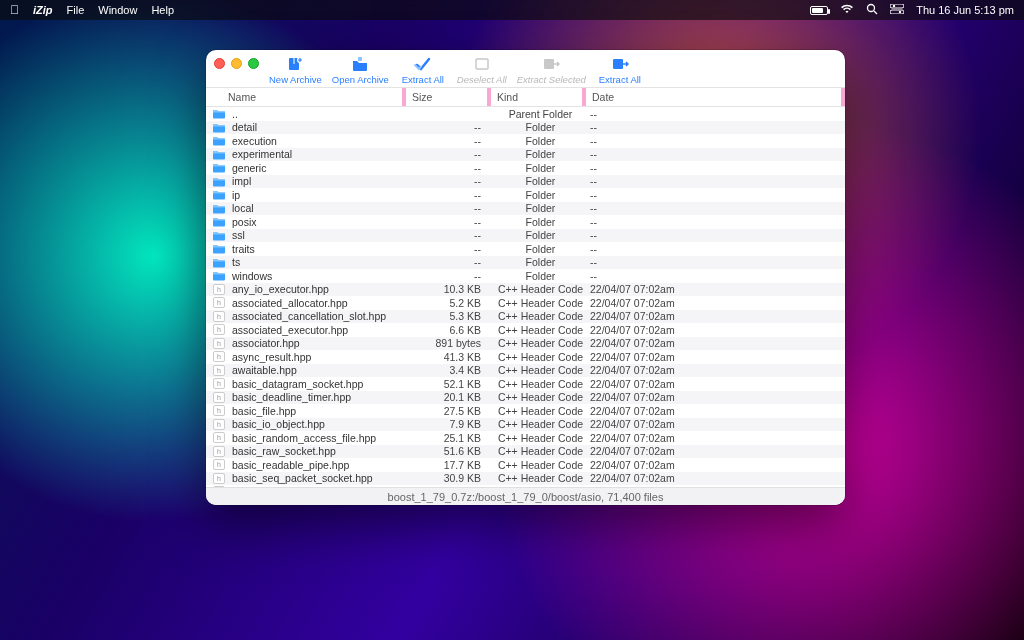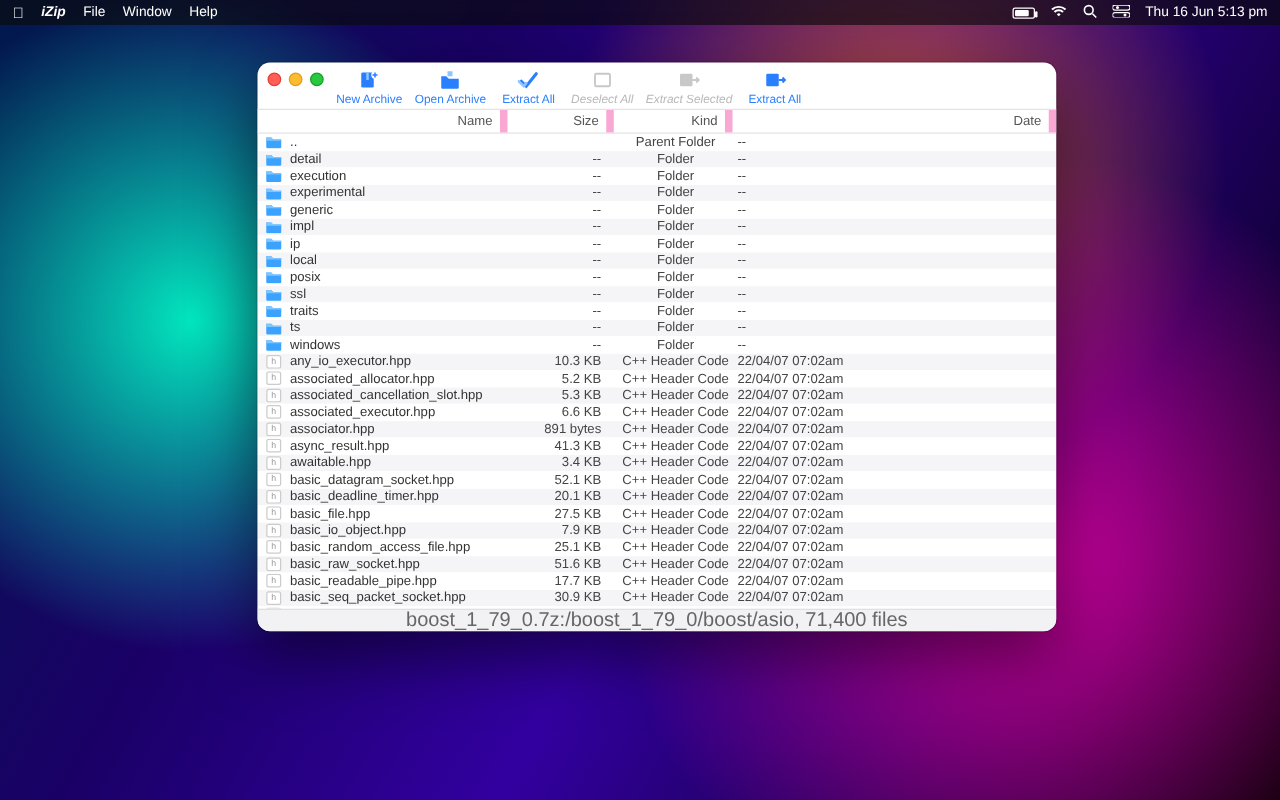--- a/index.html
+++ b/index.html
@@ -43,40 +43,40 @@
   .tl.red { background:#ff5f57; border:1px solid #e33e32;}
   .tl.yellow { background:#febc2e; border:1px solid #e0a10f;}
   .tl.green { background:#28c840; border:1px solid #17a125;}
   .toolbar { display:flex; gap:10px; }
   .tb-btn { display:flex; flex-direction:column; align-items:center; gap:2px; min-width:48px; color:#2a7fff; font-size:9.5px; cursor:default; }
   .tb-btn.disabled { color:#b8b8b8;font-style:italic; }
   .tb-btn .ico { width:20px; height:16px; display:flex; align-items:center; justify-content:center; }
   .tb-btn .ico svg { width:18px; height:16px; }
 
   .headers { display:flex; border-top:1px solid #e3e3e3; border-bottom:1px solid #e3e3e3; background:#fff; color:#555; font-size:10.5px; }
-  .headers .col { padding:3px 6px; border-right:6px solid #f9a8d4;text-align:right; }
+  .headers .col { padding:3px 6px; border-right:4px solid #f9a8d4; }
   .col-name { width:200px; padding-left:22px !important; }
   .col-size { width:85px; text-align:left; }
   .col-kind { width:95px; }
   .col-date { flex:1; }
 
   .filelist { flex:1; overflow:hidden; }
   .row { display:flex; align-items:center; height:13.5px; font-size:10.5px; }
   .row:nth-child(odd) { background:#fff; }
   .row:nth-child(even) { background:#f5f5f7; }
   .row .c-name { width:200px; display:flex; align-items:center; gap:6px; padding-left:6px; white-space:nowrap; overflow:hidden; }
   .row .c-size { width:85px; text-align:right; padding-right:10px; color:#444; }
   .row .c-kind { width:95px; padding-left:4px; color:#444;text-align:center; }
   .row .c-date { flex:1; padding-left:4px; color:#444; }
   .folder-ico { width:14px; height:11px; }
   .folder-ico svg { width:14px; height:11px; display:block; }
   .file-ico { width:14px; height:11px; display:flex; align-items:center; justify-content:center; }
   .file-ico .badge { width:12px; height:11px; border:1px solid #ccc; border-radius:2px; font-size:7px; line-height:9px; text-align:center; color:#999; background:#fff; }
 
-  .statusbar { height:18px; background:#f2f2f4; border-top:1px solid #e0e0e0; text-align:center; font-size:16px; color:#666; line-height:18px; }
+  .statusbar { height:18px; background:#f2f2f4; border-top:1px solid #e0e0e0; text-align:center; font-size:11px; color:#666; line-height:18px; }
 </style>
 </head>
 <body>
 
 <div class="desktop">
 
   <div class="menubar">
     <div class="left">
       <span class="apple"></span>
       <span class="app">iZip</span>

